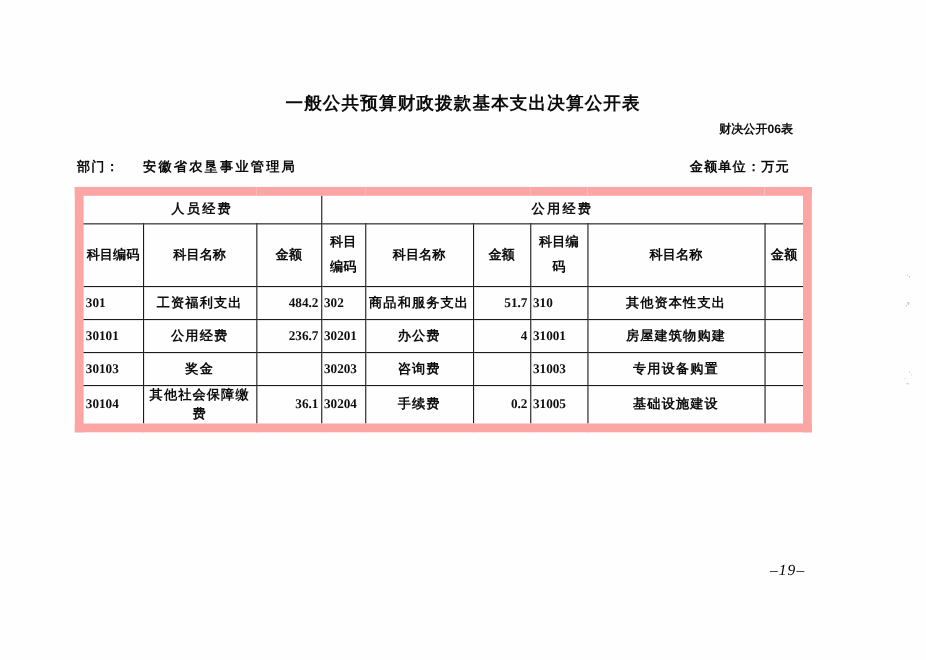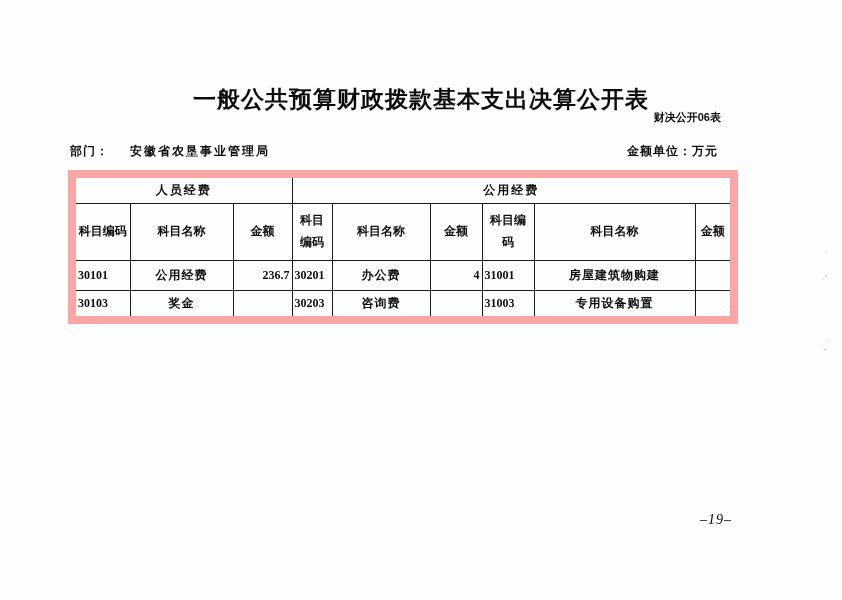--- a/index.html
+++ b/index.html
@@ -12,21 +12,21 @@
   }
   .page {
     position: relative;
     width: 842px; height: 600px;
     background: #fefefe;
   }
   .doc-title {
     position: absolute;
     top: 84px; left: 0; right: 0;
     text-align: center;
-    font-size: 23px;
+    font-size: 16px;
     font-weight: bold;
     letter-spacing: 1px;
     color: #0c0c0c;
   }
   .form-label {
     position: absolute;
     top: 110px; right: 121px;
     font-size: 11px;
     font-weight: bold;
     color: #0c0c0c;
@@ -142,20 +142,31 @@
           <th>科目编码</th>
           <th>科目名称</th>
           <th>金额</th>
           <th>科目编码</th>
           <th>科目名称</th>
           <th>金额</th>
         </tr>
     </thead>
     <tbody id="table-body">
         <tr>
+          <td class="c-code">301</td>
+          <td class="c-name">工资福利支出</td>
+          <td class="c-amount">484.2</td>
+          <td class="c-code">302</td>
+          <td class="c-name">商品和服务支出</td>
+          <td class="c-amount">51.7</td>
+          <td class="c-code">310</td>
+          <td class="c-name">其他资本性支出</td>
+          <td class="c-amount"></td>
+        </tr>
+        <tr>
           <td class="c-code">30101</td>
           <td class="c-name">公用经费</td>
           <td class="c-amount">236.7</td>
           <td class="c-code">30201</td>
           <td class="c-name">办公费</td>
           <td class="c-amount">4</td>
           <td class="c-code">31001</td>
           <td class="c-name">房屋建筑物购建</td>
           <td class="c-amount"></td>
         </tr>
@@ -163,20 +174,31 @@
           <td class="c-code">30103</td>
           <td class="c-name">奖金</td>
           <td class="c-amount"></td>
           <td class="c-code">30203</td>
           <td class="c-name">咨询费</td>
           <td class="c-amount"></td>
           <td class="c-code">31003</td>
           <td class="c-name">专用设备购置</td>
           <td class="c-amount"></td>
         </tr>
+        <tr>
+          <td class="c-code">30104</td>
+          <td class="c-name">其他社会保障缴费</td>
+          <td class="c-amount">36.1</td>
+          <td class="c-code">30204</td>
+          <td class="c-name">手续费</td>
+          <td class="c-amount">0.2</td>
+          <td class="c-code">31005</td>
+          <td class="c-name">基础设施建设</td>
+          <td class="c-amount"></td>
+        </tr>
       </tbody>
   </table>
 
   <div class="page-number">–19–</div>
 
   <span class="speck s1">·,</span>
   <span class="speck s2">,ˢ</span>
   <span class="speck s3">·ˌ</span>
   <span class="speck s4">˙˷</span>
 

